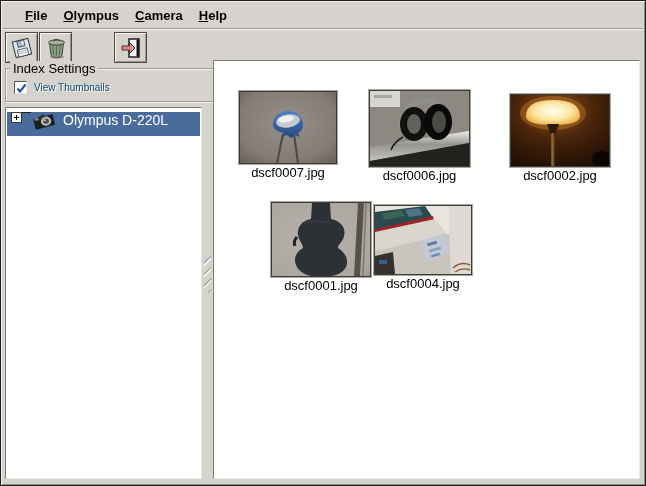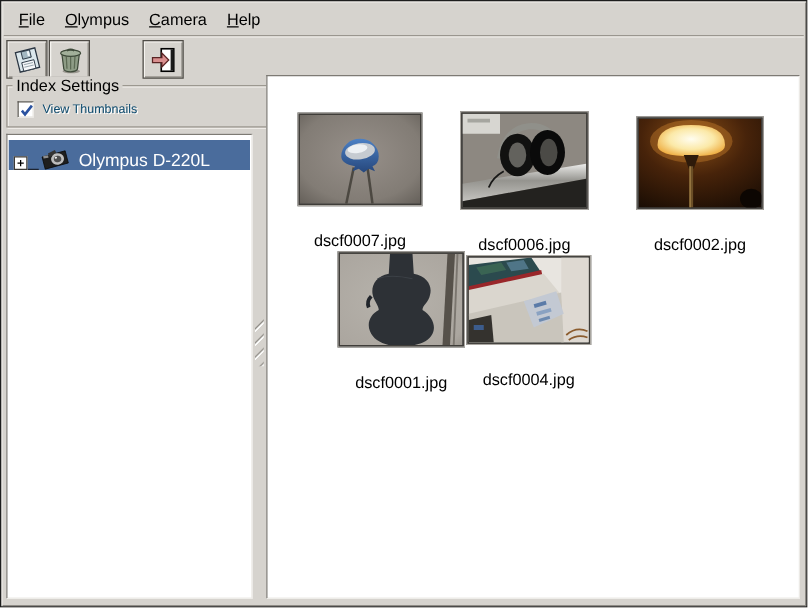--- a/index.html
+++ b/index.html
@@ -8,22 +8,22 @@
 
   .window {
     position:relative; width:646px; height:486px;
     background:#d6d3ce; border:1px solid #1d1d1d; overflow:hidden;
     box-shadow: inset 1px 1px 0 #f2f0ec, inset -1px -1px 0 #8f8c86;
   }
 
   
   .menubar {
     position:absolute; left:2px; top:2px; right:2px; height:26px;
-    display:flex; align-items:center; padding-left:4px;
-    border-bottom:1px solid #9a968f; box-shadow:0 1px 0 #f4f2ee;
+    display:flex; align-items:center; padding-left:14px;
+    border-bottom:1px solid #9a968f; box-shadow:0 1px 0 #f4f2ee;font-weight:bold;
   }
   .menu-item {
     padding:3px 8px; font-size:13px; color:#000; cursor:default;
   }
   .menu-label { display:inline-block; }
   .menu-label::first-letter { text-decoration:underline; }
 
   
   .toolbar { position:absolute; left:2px; top:29px; right:2px; height:34px; }
   .tool-button {
@@ -54,21 +54,21 @@
   }
 
   
   .treeview {
     position:absolute; left:4px; top:106px; width:197px; height:372px;
     background:#ffffff;
     border:1px solid; border-color:#7d7a74 #eceae6 #eceae6 #7d7a74;
   }
   .tree-row-selected {
     position:absolute; left:1px; right:1px; top:4px; height:24px;
-    background:#4a6c9c; display:flex; align-items:flex-end;
+    background:#4a6c9c; display:flex; align-items:flex-start;
   }
   .expander {
     width:11px; height:11px; margin-left:4px; background:#fff;
     border:1px solid #3c3a36; position:relative; flex:none;
   }
   .expander::before, .expander::after { content:""; position:absolute; background:#000; }
   .expander::before { left:2px; right:2px; top:4px; height:1px; }
   .expander::after  { top:2px; bottom:2px; left:4px; width:1px; }
   .tree-line { width:9px; height:1px; background:#1c2330; flex:none; }
   .camera-glyph { flex:none; margin-right:6px; }
@@ -84,21 +84,21 @@
 
   
   .content-panel {
     position:absolute; left:212px; top:59px; width:427px; height:419px;
     background:#ffffff;
     border:1px solid; border-color:#7d7a74 #eceae6 #eceae6 #7d7a74;
   }
   .thumb { position:absolute; display:flex; flex-direction:column; align-items:center; }
   .thumb-frame { border:1px solid #aaa7a1; background:#404040; }
   .thumb-frame svg { display:block; border:1px solid #3f3d39; }
-  .thumb-label { margin-top:20px; font-size:13px; color:#000; white-space:nowrap; }
+  .thumb-label { margin-top:0; font-size:13px; color:#000; white-space:nowrap; }
 
   .t1 { left:24px;  top:29px;  }
   .t2 { left:154px; top:28px;  }
   .t3 { left:295px; top:32px;  }
   .t4 { left:22px;  top:140px;padding-left:34px; }
   .t5 { left:159px; top:143px; }
 </style>
 </head>
 <body>
 

